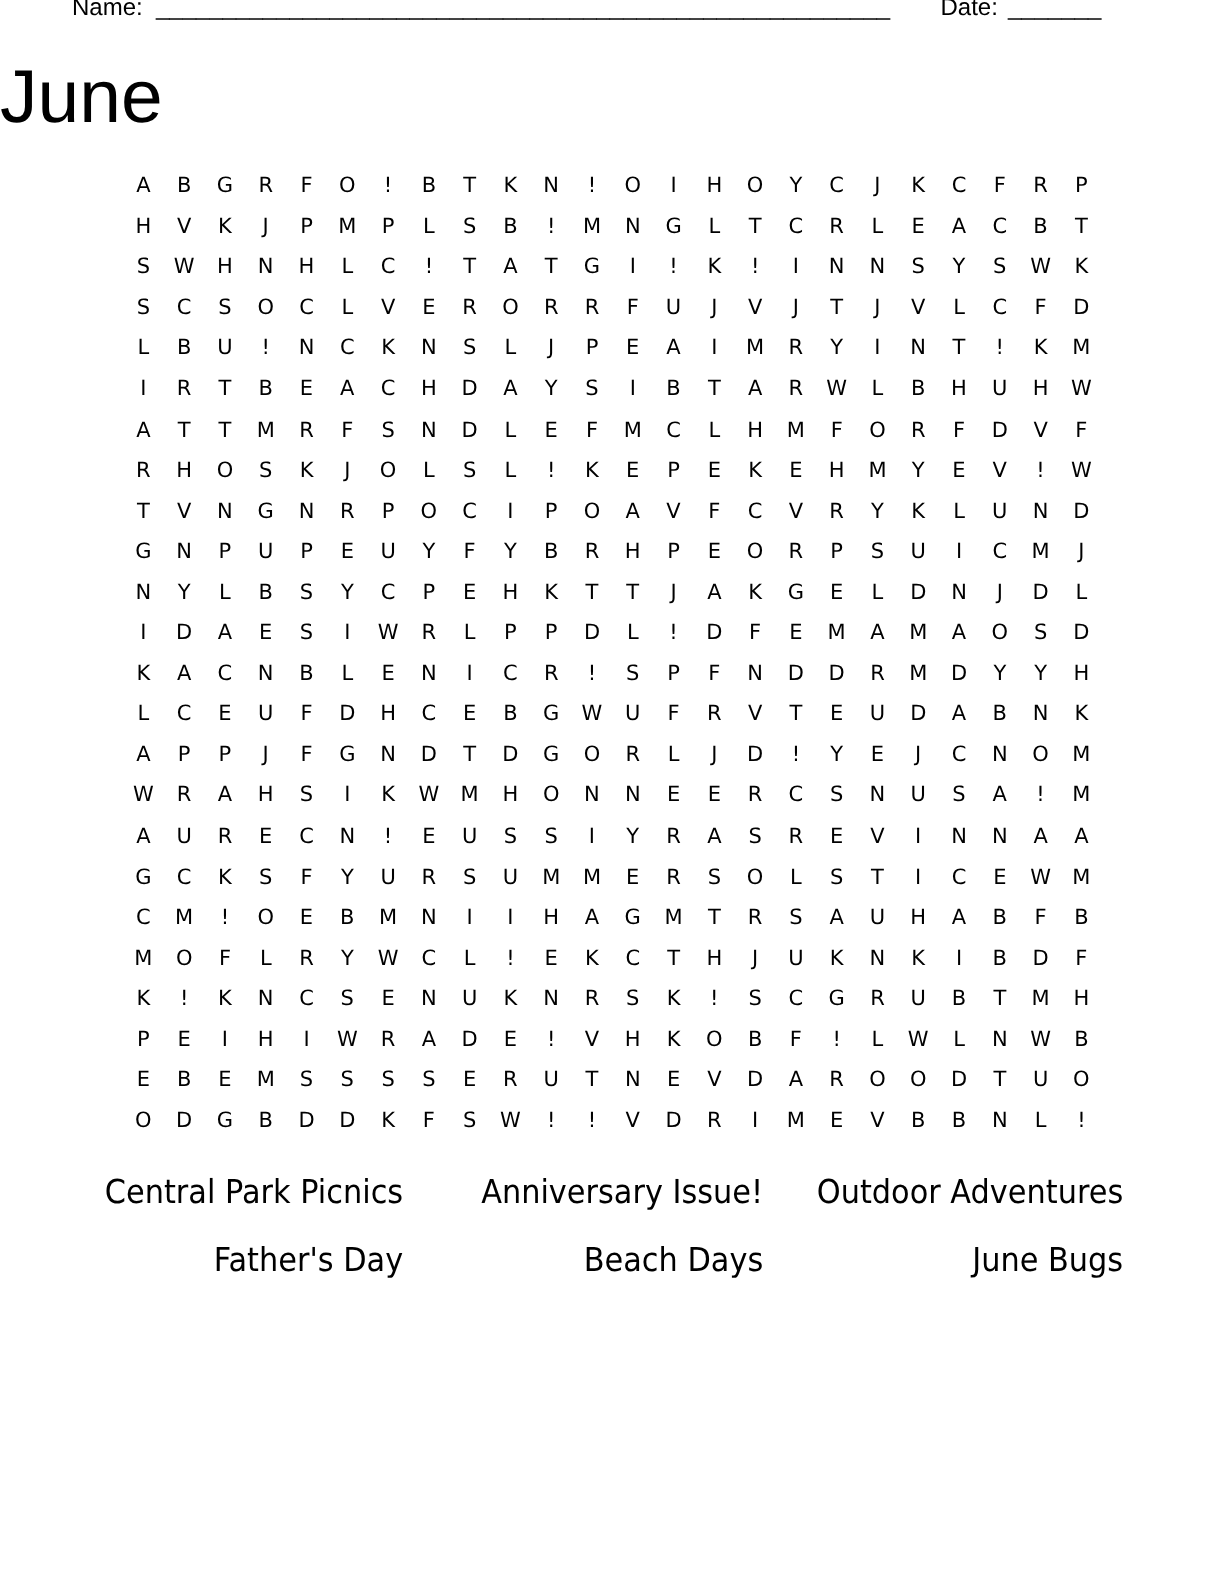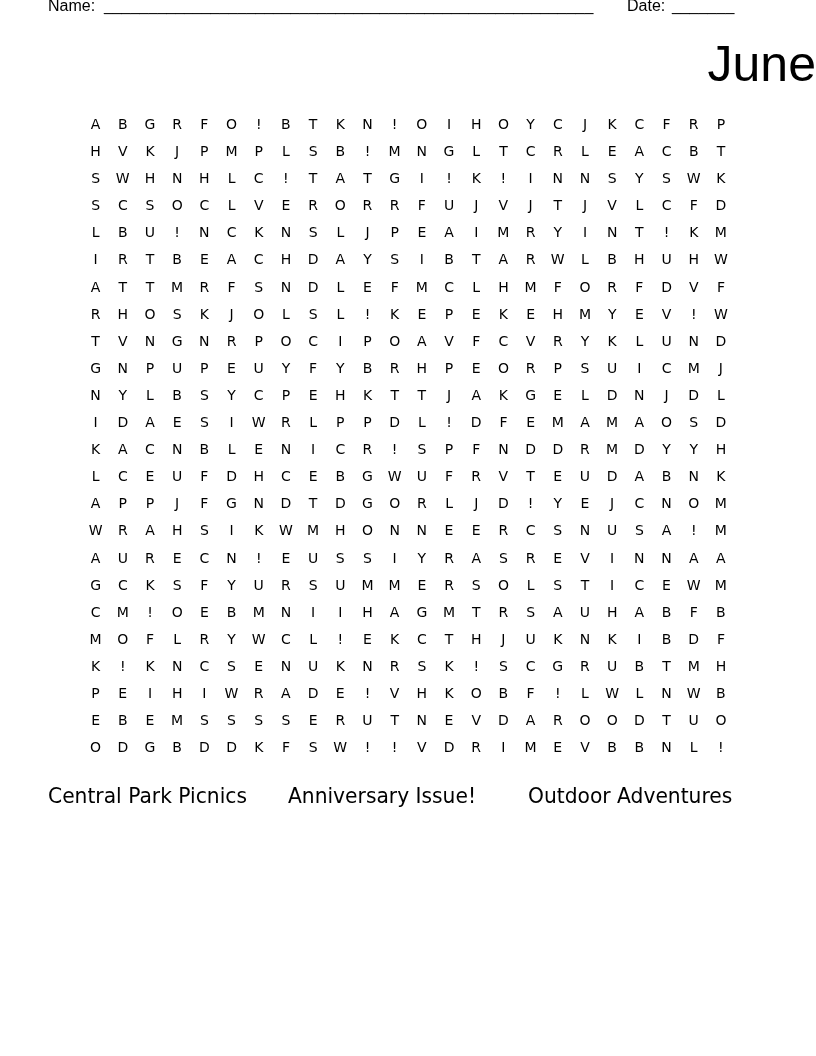--- a/index.html
+++ b/index.html
@@ -2,26 +2,26 @@
 <html><head>
 <meta charset="utf-8">
 <style>
   html, body { margin: 0; padding: 0; background: #ffffff; }
   body { width: 816px; height: 1056px; position: relative; overflow: hidden; font-family: "DejaVu Sans", sans-serif; color: #000; }
   .header { position: absolute; top: -3px; left: 48px; width: 700px; height: 22px; font-family: "Liberation Sans", sans-serif; font-size: 16px; }
   .name-label { position: absolute; left: 0; top: 0; }
   .name-line { position: absolute; left: 56px; top: 0; }
   .date-label { position: absolute; left: 579px; top: 0; }
   .date-line { position: absolute; left: 624px; top: 0; }
-  .title { position: absolute; top: 34px; left: 0; width: 816px; text-align: right; font-family: "Liberation Sans", sans-serif; font-size: 50px; line-height: 60px; }
+  .title { position: absolute; top: 34px; left: 0; width: 816px; text-align: left; font-family: "Liberation Sans", sans-serif; font-size: 50px; line-height: 60px; }
   .grid { position: absolute; left: 82px; top: 111px; }
   .grid-row { display: flex; height: 27.1px; }
   .cell { width: 27.2px; text-align: center; font-size: 14px; line-height: 27px; letter-spacing: 0; }
   .words { position: absolute; left: 48px; top: 778px; width: 740px; }
-  .word-row { display: flex; height: 44.5px; }
+  .word-row { display: flex; height: 44.5px; text-align: right; }
   .word { width: 240px; font-size: 22px; line-height: 36px; font-family: "DejaVu Sans", sans-serif; transform: scaleX(0.92); transform-origin: left center; white-space: nowrap; }
 </style>
 </head>
 <body>
 
 <div class="header">
   <span class="name-label">Name:</span>
   <span class="name-line">_______________________________________________________</span>
   <span class="date-label">Date:</span>
   <span class="date-line">_______</span>
@@ -655,13 +655,18 @@
       <span class="cell">!</span>
     </div>
   </div>
 
 <div class="words" id="words">
     <div class="word-row">
       <span class="word">Central Park Picnics</span>
       <span class="word">Anniversary Issue!</span>
       <span class="word">Outdoor Adventures</span>
     </div>
+    <div class="word-row">
+      <span class="word">Father's Day</span>
+      <span class="word">Beach Days</span>
+      <span class="word">June Bugs</span>
+    </div>
   </div>
 
 </body></html>

